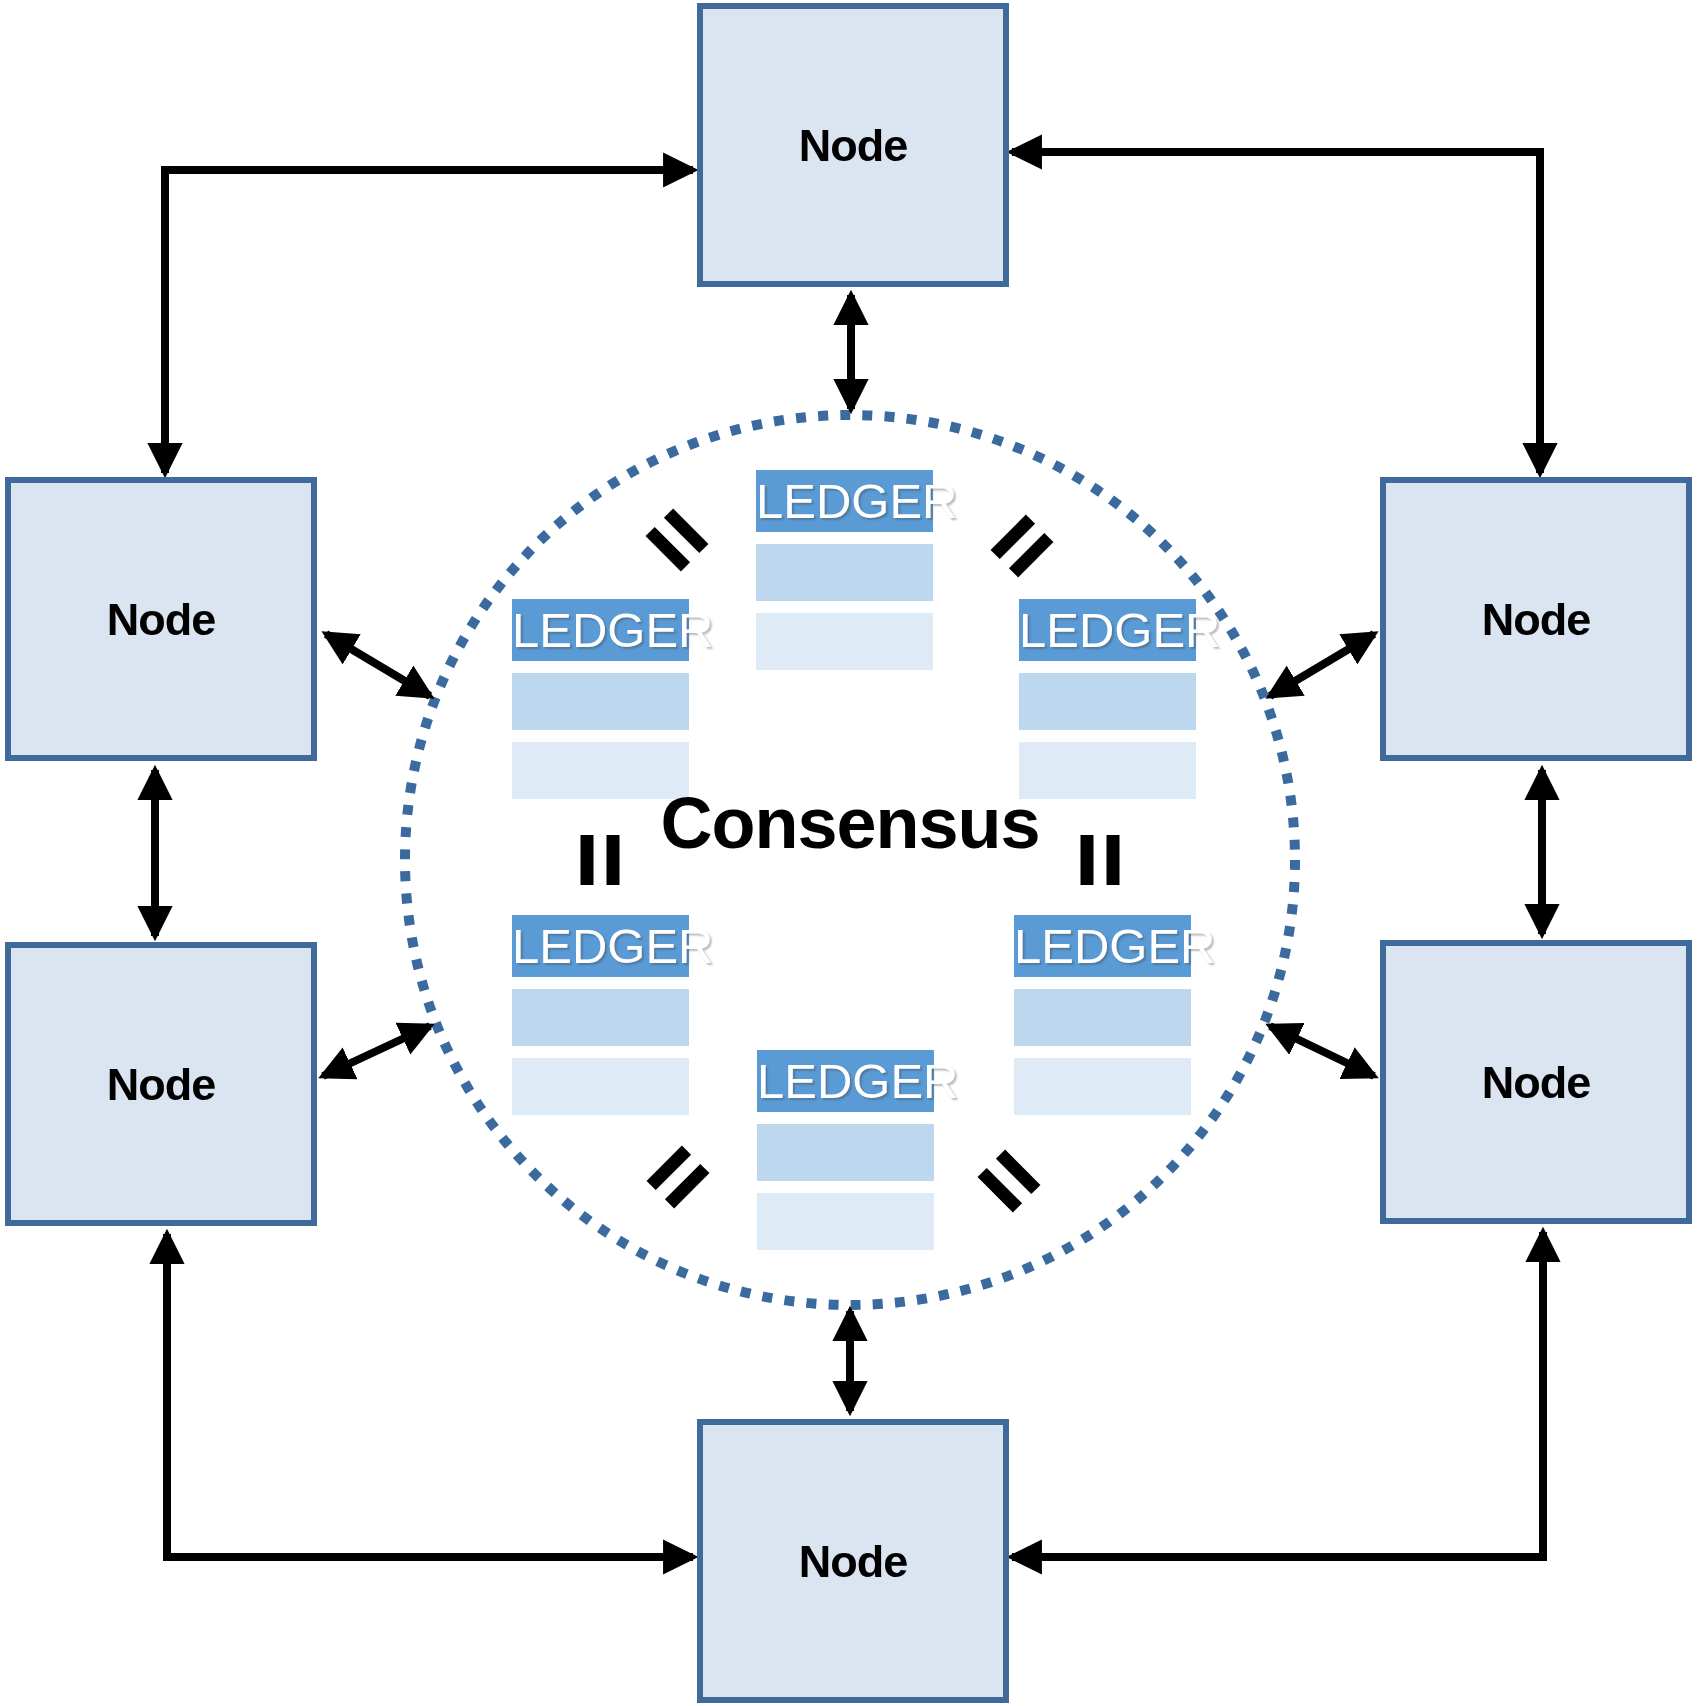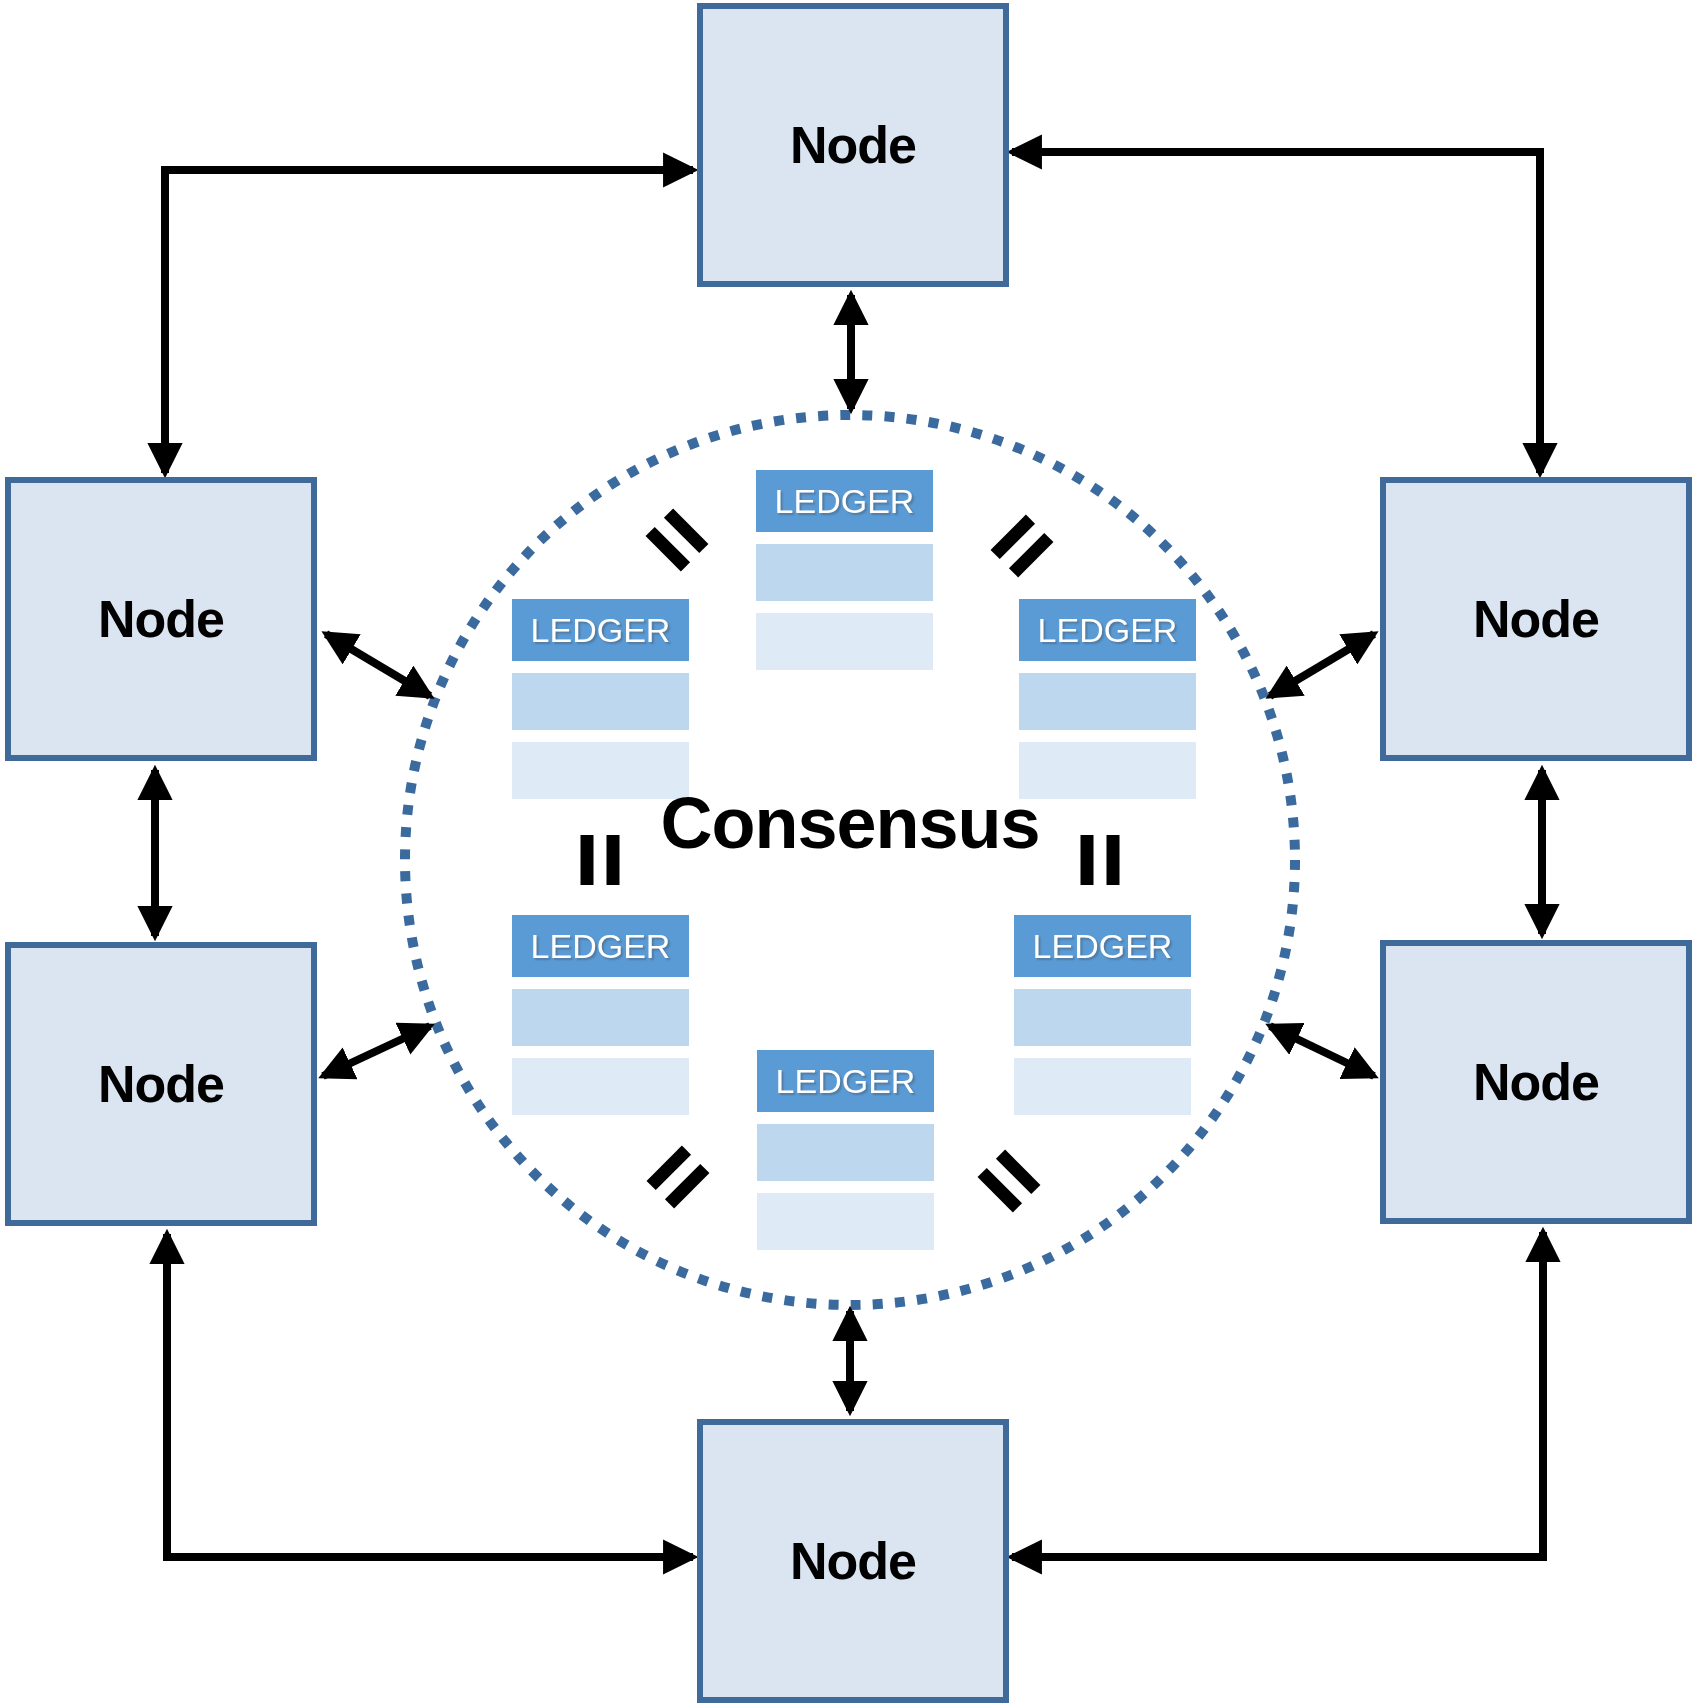--- a/index.html
+++ b/index.html
@@ -9,28 +9,28 @@
   }
   .connector-layer{position:absolute;left:0;top:0;width:1698px;height:1706px;}
 
   .node{
     position:absolute;width:312px;height:284px;box-sizing:border-box;
     background:var(--node-fill,#dbe5f2);
     border:6px solid var(--node-border,#3f6a99);
     display:flex;align-items:center;justify-content:center;
   }
   .node-label{
-    font-weight:bold;font-size:52px;letter-spacing:-1px;color:#000;line-height:1;
+    font-weight:bold;font-size:45px;letter-spacing:-1px;color:#000;line-height:1;
   }
 
   .ledger{position:absolute;width:177px;}
   .ledger-header{
     width:177px;height:62px;box-sizing:border-box;
     background:var(--ledger-header,#5b9bd5);
-    color:#fff;font-size:34px;line-height:62px;text-align:center;
+    color:#fff;font-size:49px;line-height:62px;text-align:center;
     text-shadow:2px 2px 2px rgba(60,60,60,0.35);
   }
   .ledger-row{width:177px;height:57px;margin-top:12px;}
   .ledger-row.r2{background:var(--ledger-row-light,#bdd7ee);}
   .ledger-row.r3{background:var(--ledger-row-lighter,#deeaf6);}
 
   .consensus{
     position:absolute;left:850px;top:823px;transform:translate(-50%,-50%);
     font-weight:bold;font-size:72px;letter-spacing:-1px;color:#000;white-space:nowrap;
   }

